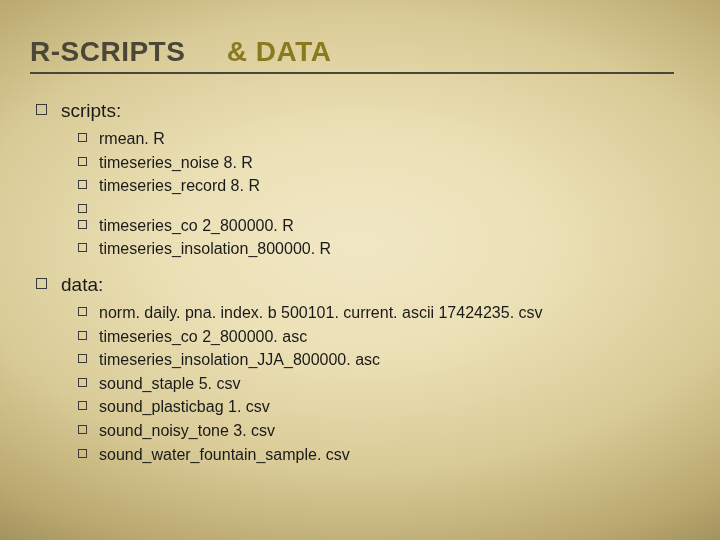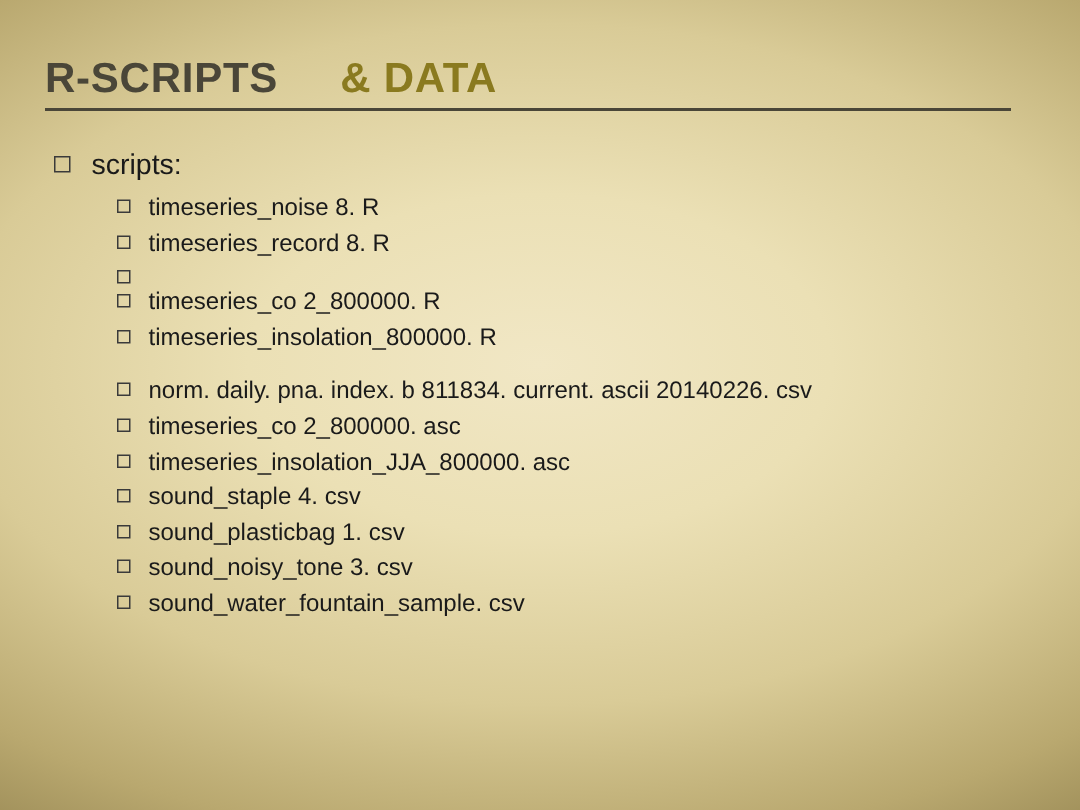--- a/index.html
+++ b/index.html
@@ -100,55 +100,63 @@
 
 <div class="content">
 
   <div class="top-item">
     <span class="bullet-box"></span>
     <span class="top-label">scripts:</span>
   </div>
   <div class="sublist">
     <div class="sub-item">
       <span class="bullet-box-small"></span>
+      <span class="sub-label">rmean. R</span>
+    </div>
+    <div class="sub-item">
+      <span class="bullet-box-small"></span>
       <span class="sub-label">timeseries_noise 8. R</span>
     </div>
     <div class="sub-item">
       <span class="bullet-box-small"></span>
       <span class="sub-label">timeseries_record 8. R</span>
     </div>
     <div class="sub-item">
       <span class="bullet-box-small"></span>
     </div>
     <div class="sub-item">
       <span class="bullet-box-small"></span>
       <span class="sub-label">timeseries_co 2_800000. R</span>
     </div>
     <div class="sub-item">
       <span class="bullet-box-small"></span>
       <span class="sub-label">timeseries_insolation_800000. R</span>
     </div>
   </div>
 
+  <div class="top-item">
+    <span class="bullet-box"></span>
+    <span class="top-label">data:</span>
+  </div>
   <div class="sublist">
     <div class="sub-item">
       <span class="bullet-box-small"></span>
-      <span class="sub-label">norm. daily. pna. index. b 811834. current. ascii 20140226. csv</span>
+      <span class="sub-label">norm. daily. pna. index. b 500101. current. ascii 17424235. csv</span>
     </div>
     <div class="sub-item">
       <span class="bullet-box-small"></span>
       <span class="sub-label">timeseries_co 2_800000. asc</span>
     </div>
     <div class="sub-item">
       <span class="bullet-box-small"></span>
       <span class="sub-label">timeseries_insolation_JJA_800000. asc</span>
     </div>
     <div class="sub-item">
       <span class="bullet-box-small"></span>
-      <span class="sub-label">sound_staple 4. csv</span>
+      <span class="sub-label">sound_staple 5. csv</span>
     </div>
     <div class="sub-item">
       <span class="bullet-box-small"></span>
       <span class="sub-label">sound_plasticbag 1. csv</span>
     </div>
     <div class="sub-item">
       <span class="bullet-box-small"></span>
       <span class="sub-label">sound_noisy_tone 3. csv</span>
     </div>
     <div class="sub-item">

